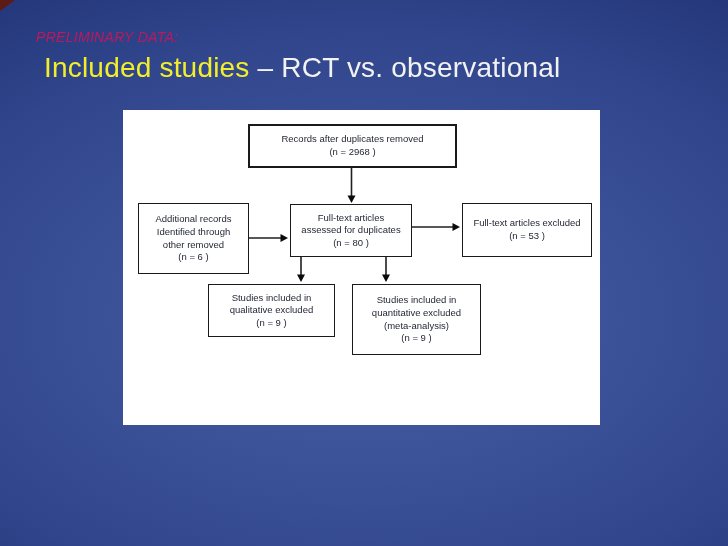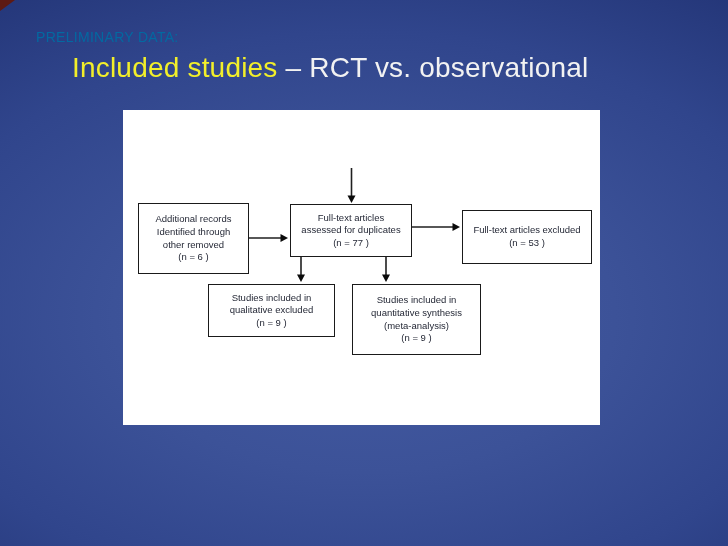--- a/index.html
+++ b/index.html
@@ -9,44 +9,44 @@
     background:
       radial-gradient(ellipse 115% 95% at 50% 58%,
         #445ba3 0%, #3c5298 30%, #30458c 55%, #233577 78%, #1a2a68 92%, #152357 100%);
   }
   .corner-accent{
     position:absolute;top:0;left:0;width:0;height:0;
     border-top:11px solid #5e1a14;border-right:15px solid transparent;
   }
   .kicker{
     position:absolute;left:36px;top:29px;
-    font-size:14px;letter-spacing:.3px;color:#0369a1;
+    font-size:14px;letter-spacing:.3px;color:#be185d;font-style:italic;
   }
   .title{
     position:absolute;left:44px;top:52px;white-space:nowrap;
     font-size:28px;letter-spacing:.2px;
   }
-  .title .hl{color:#f2ef2a;margin-left:28px;}
+  .title .hl{color:#f2ef2a;}
   .title .rest{color:#f2f2f2;margin-top:32px;}
   .panel{
     position:absolute;left:123px;top:110px;width:477px;height:315px;
     background:#ffffff;
   }
   .fbox{
     position:absolute;box-sizing:border-box;
     border:1.5px solid #1a1a1a;background:#fff;
     display:flex;flex-direction:column;align-items:center;justify-content:center;
     text-align:center;font-size:9.5px;line-height:1.32;color:#1e2230;
     padding:2px 3px;
   }
   .fbox .line{white-space:nowrap;}
   .box-records    {left:125px;top:14px; width:209px;height:44px;border-width:2px;}
   .box-additional {left:15px; top:93px; width:111px;height:71px;}
   .box-fulltext   {left:167px;top:94px; width:122px;height:53px;}
-  .box-excluded   {left:339px;top:93px; width:130px;height:54px;margin-top:7px;}
+  .box-excluded   {left:339px;top:93px; width:130px;height:54px;}
   .box-qualitative{left:85px; top:174px;width:127px;height:53px;}
   .box-quantitative{left:229px;top:174px;width:129px;height:71px;}
   svg.arrows{position:absolute;left:0;top:0;width:477px;height:315px;pointer-events:none;}
   svg.arrows line{stroke:#1f1f1f;stroke-width:1.6;}
   svg.arrows polygon{fill:#0a0a0a;}
 </style>
 </head>
 <body>
 
 <div class="corner-accent"></div>
@@ -73,45 +73,49 @@
     <g>
       <line x1="178" y1="147" x2="178" y2="166"></line>
       <polygon points="178,172 174,164.5 182,164.5"></polygon>
     </g>
     <g>
       <line x1="263" y1="147" x2="263" y2="166"></line>
       <polygon points="263,172 259,164.5 267,164.5"></polygon>
     </g>
   </svg>
 
+  <div class="fbox box-records">
+    <div class="line">Records after duplicates removed</div>
+    <div class="line">(n = 2968 )</div>
+  </div>
 
   <div class="fbox box-additional">
     <div class="line">Additional records</div>
     <div class="line">Identified through</div>
     <div class="line">other removed</div>
     <div class="line">(n = 6 )</div>
   </div>
 
   <div class="fbox box-fulltext">
     <div class="line">Full-text articles</div>
     <div class="line">assessed for duplicates</div>
-    <div class="line">(n = 77 )</div>
+    <div class="line">(n = 80 )</div>
   </div>
 
   <div class="fbox box-excluded">
     <div class="line">Full-text articles excluded</div>
     <div class="line">(n = 53 )</div>
   </div>
 
   <div class="fbox box-qualitative">
     <div class="line">Studies included in</div>
     <div class="line">qualitative excluded</div>
     <div class="line">(n = 9 )</div>
   </div>
 
   <div class="fbox box-quantitative">
     <div class="line">Studies included in</div>
-    <div class="line">quantitative synthesis</div>
+    <div class="line">quantitative excluded</div>
     <div class="line">(meta-analysis)</div>
     <div class="line">(n = 9 )</div>
   </div>
 
 </div>
 
 </body></html>

